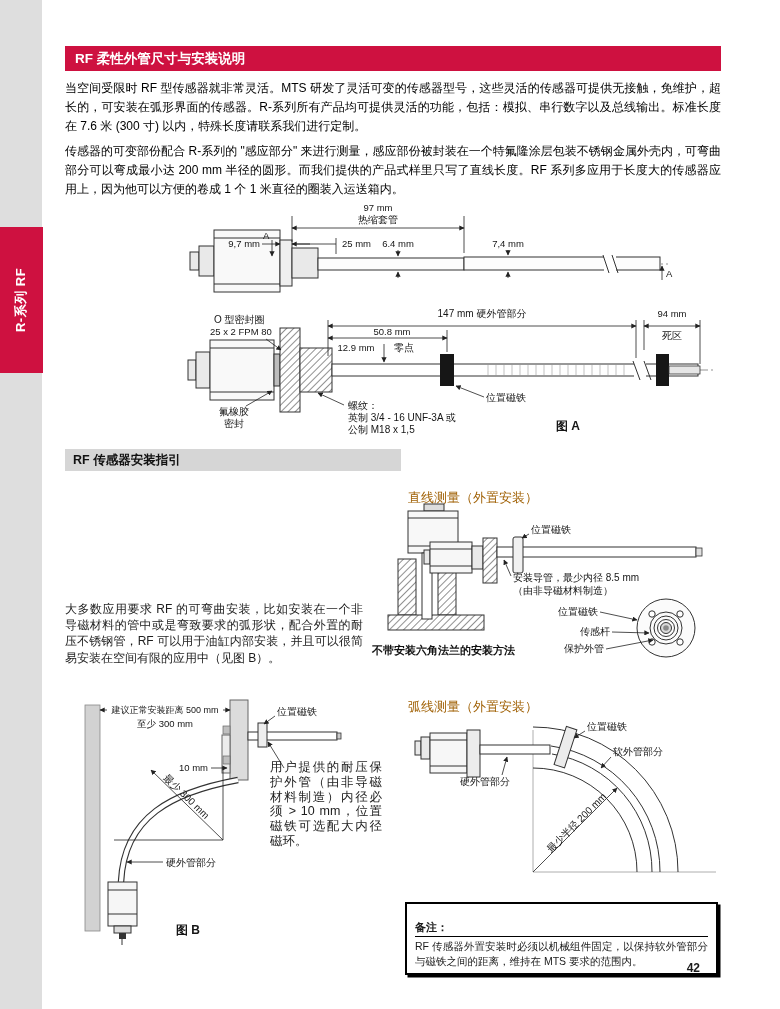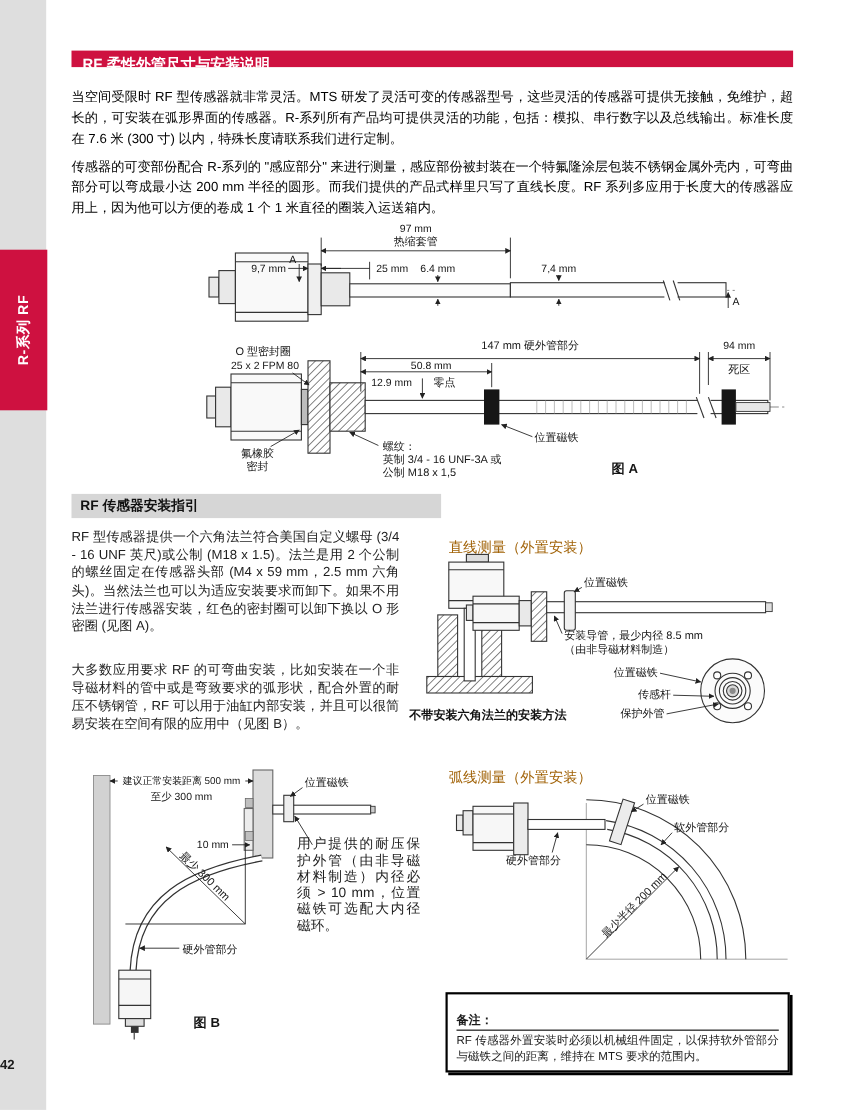--- a/index.html
+++ b/index.html
@@ -13,21 +13,21 @@
 .headbar{background:var(--accent-red,#CE1140);color:#fff;font-weight:bold;font-size:13.5px;line-height:25px;padding-left:10px}
 .secbar{background:var(--bar-gray,#d6d6d6);font-weight:bold;font-size:12.5px;line-height:22px;padding-left:8px;color:#111}
 .subhead{font-weight:normal;font-size:13px;color:#a16207}
 .para{font-size:12px;line-height:18.8px;text-align:justify;color:#000000}
 .para-sm{font-size:12px;line-height:16.2px;text-align:justify;color:#1d1d1d}
 .sidenote{font-size:12.5px;line-height:14.8px;text-align:justify;color:#1d1d1d}
 .capb{font-weight:bold;font-size:11px;color:#111}
 .notebox{border:2px solid #000;box-shadow:2.5px 2.5px 0 #000;padding:16px 8px 5px;background:#fff}
 .nb-title{font-weight:bold;font-size:11px;border-bottom:1.5px solid #000;padding-bottom:1px;margin-bottom:2px}
 .nb-text{font-size:10.5px;line-height:14.5px;text-align:justify}
-.pagenum{font-weight:bold;font-size:12px;text-align:left;width:700px}
+.pagenum{font-weight:bold;font-size:12px;text-align:right;width:700px}
 svg{overflow:visible}
 svg text{font-family:"Liberation Sans","DejaVu Sans",sans-serif;font-size:9.5px;fill:#151515}
 svg text.lbl{font-size:10px}
 svg text.cap{font-size:12px;font-weight:bold}
 </style>
 </head>
 <body>
 
 <svg width="0" height="0" style="position:absolute">
   <defs>
@@ -41,21 +41,21 @@
   </defs>
 </svg>
 
 <div class="page">
 
   <div class="abs strip" style="left:0;top:0;width:42px;height:1009px"></div>
   <div class="abs vtab" style="left:0;top:227px;width:43px;height:146px">
     <span>R-系列 RF</span>
   </div>
 
-  <div class="abs headbar" style="left:65px;top:46px;width:656px;height:15px">
+  <div class="abs headbar" style="left:65px;top:46px;width:656px;height:25px">
     <span>RF 柔性外管尺寸与安装说明</span>
   </div>
 
   <div class="abs para" style="left:65px;top:79px;width:656px">当空间受限时 RF 型传感器就非常灵活。MTS 研发了灵活可变的传感器型号，这些灵活的传感器可提供无接触，免维护，超长的，可安装在弧形界面的传感器。R-系列所有产品均可提供灵活的功能，包括：模拟、串行数字以及总线输出。标准长度在 7.6 米 (300 寸) 以内，特殊长度请联系我们进行定制。</div>
   <div class="abs para" style="left:65px;top:142px;width:656px">传感器的可变部份配合 R-系列的 "感应部分" 来进行测量，感应部份被封装在一个特氟隆涂层包装不锈钢金属外壳内，可弯曲部分可以弯成最小达 200 mm 半径的圆形。而我们提供的产品式样里只写了直线长度。RF 系列多应用于长度大的传感器应用上，因为他可以方便的卷成 1 个 1 米直径的圈装入运送箱内。</div>
 
   <svg class="abs" style="left:188px;top:200px" width="532" height="238" viewBox="0 0 532 238">
 
     <g stroke="#333" stroke-width="1" fill="none">
       <line x1="118" y1="64" x2="480" y2="64" stroke="#666" stroke-width="0.7" stroke-dasharray="10 3 2 3"></line>
@@ -143,21 +143,20 @@
     <text x="46" y="227" text-anchor="middle" class="lbl">密封</text>
     <text x="160" y="209" class="lbl">螺纹：</text>
     <text x="160" y="221" class="lbl">英制 3/4 - 16 UNF-3A 或</text>
     <text x="160" y="233" class="lbl">公制 M18 x 1,5</text>
     <text x="368" y="230" class="cap">图 A</text>
   </svg>
 
   <div class="abs secbar" style="left:65px;top:449px;width:336px;height:22px">
     <span>RF 传感器安装指引</span>
   </div>
-  <div class="abs para-sm" style="left:65px;top:480px;width:298px">RF 型传感器提供一个六角法兰符合美国自定义螺母 (3/4 - 16 UNF 英尺)或公制 (M18 x 1.5)。法兰是用 2 个公制的螺丝固定在传感器头部 (M4 x 59 mm，2.5 mm 六角头)。当然法兰也可以为适应安装要求而卸下。如果不用法兰进行传感器安装，红色的密封圈可以卸下换以 O 形密圈 (见图 A)。</div>
   <div class="abs para-sm" style="left:65px;top:601px;width:298px">大多数应用要求 RF 的可弯曲安装，比如安装在一个非导磁材料的管中或是弯致要求的弧形状，配合外置的耐压不锈钢管，RF 可以用于油缸内部安装，并且可以很简易安装在空间有限的应用中（见图 B）。</div>
 
   <div class="abs subhead" style="left:408px;top:489px">直线测量（外置安装）</div>
 
   <svg class="abs" style="left:368px;top:502px" width="152" height="140" viewBox="0 0 152 140">
     <g stroke="#333" stroke-width="1" fill="none">
       <rect x="56" y="2" width="20" height="7" fill="#dddddd"></rect>
       <rect x="40" y="9" width="50" height="42" fill="#f8f8f8"></rect>
       <line x1="40" y1="16" x2="90" y2="16"></line>
       <line x1="40" y1="44" x2="90" y2="44"></line>

